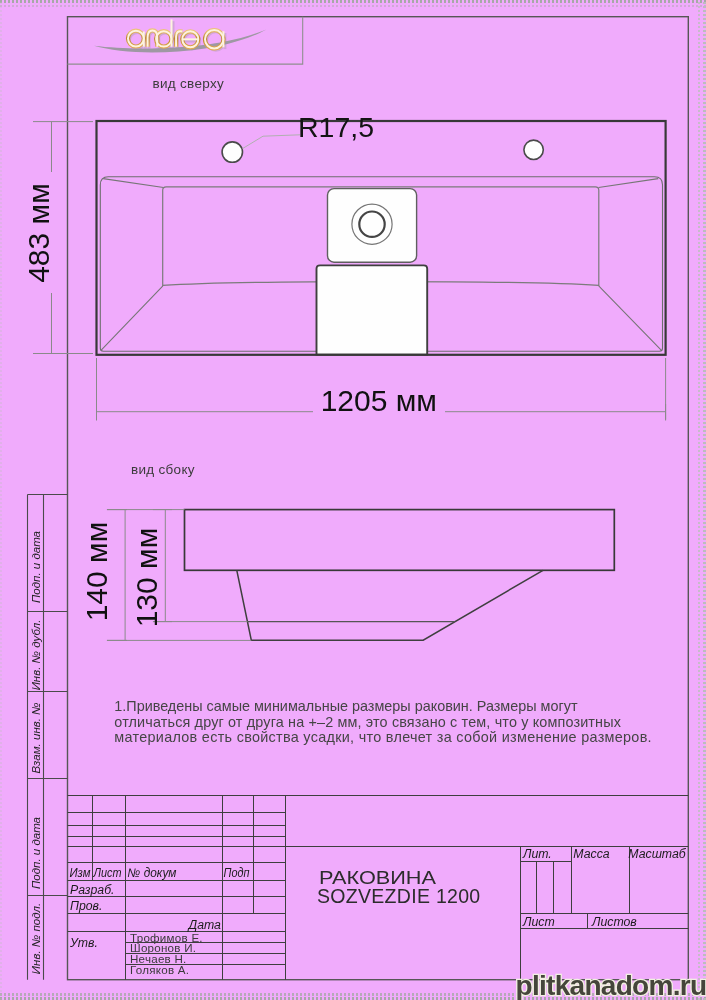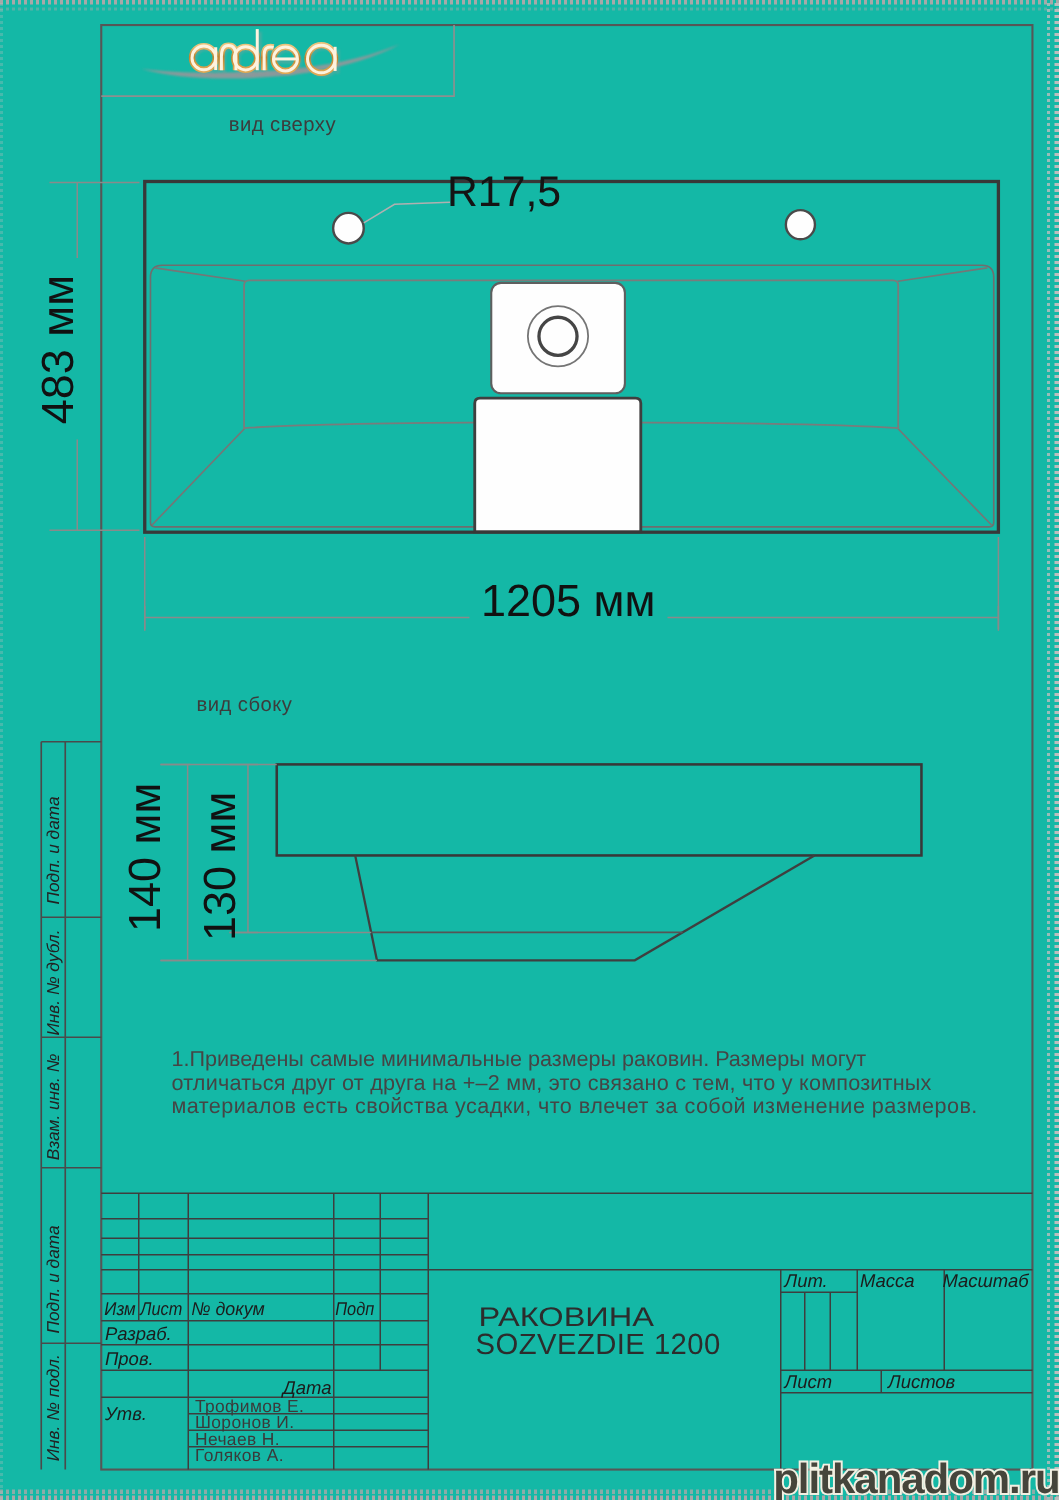--- a/index.html
+++ b/index.html
@@ -1,17 +1,17 @@
 <!DOCTYPE html>
 <html><head>
 <meta charset="utf-8">
 <style>
 html,body{margin:0;padding:0;}
 body{width:706px;height:1000px;background:#ffffff;font-family:"Liberation Sans",sans-serif;overflow:hidden;}
-#page{position:relative;width:706px;height:1000px;background:#14b8a6;}
+#page{position:relative;width:706px;height:1000px;background:#f0abfc;}
 .dots-h{position:absolute;left:0;width:706px;background:repeating-linear-gradient(90deg,#a8a8a8 0 2px,transparent 2px 4px);}
 .dots-v{position:absolute;top:0;height:1000px;background:repeating-linear-gradient(0deg,#bdbdbd 0 2px,transparent 2px 4px);}
 </style>
 </head>
 <body>
 <div id="page">
 
 <div class="dots-h" style="top:0;height:3px;"></div>
 <div class="dots-h" style="top:5px;height:2px;opacity:.45;"></div>
 

